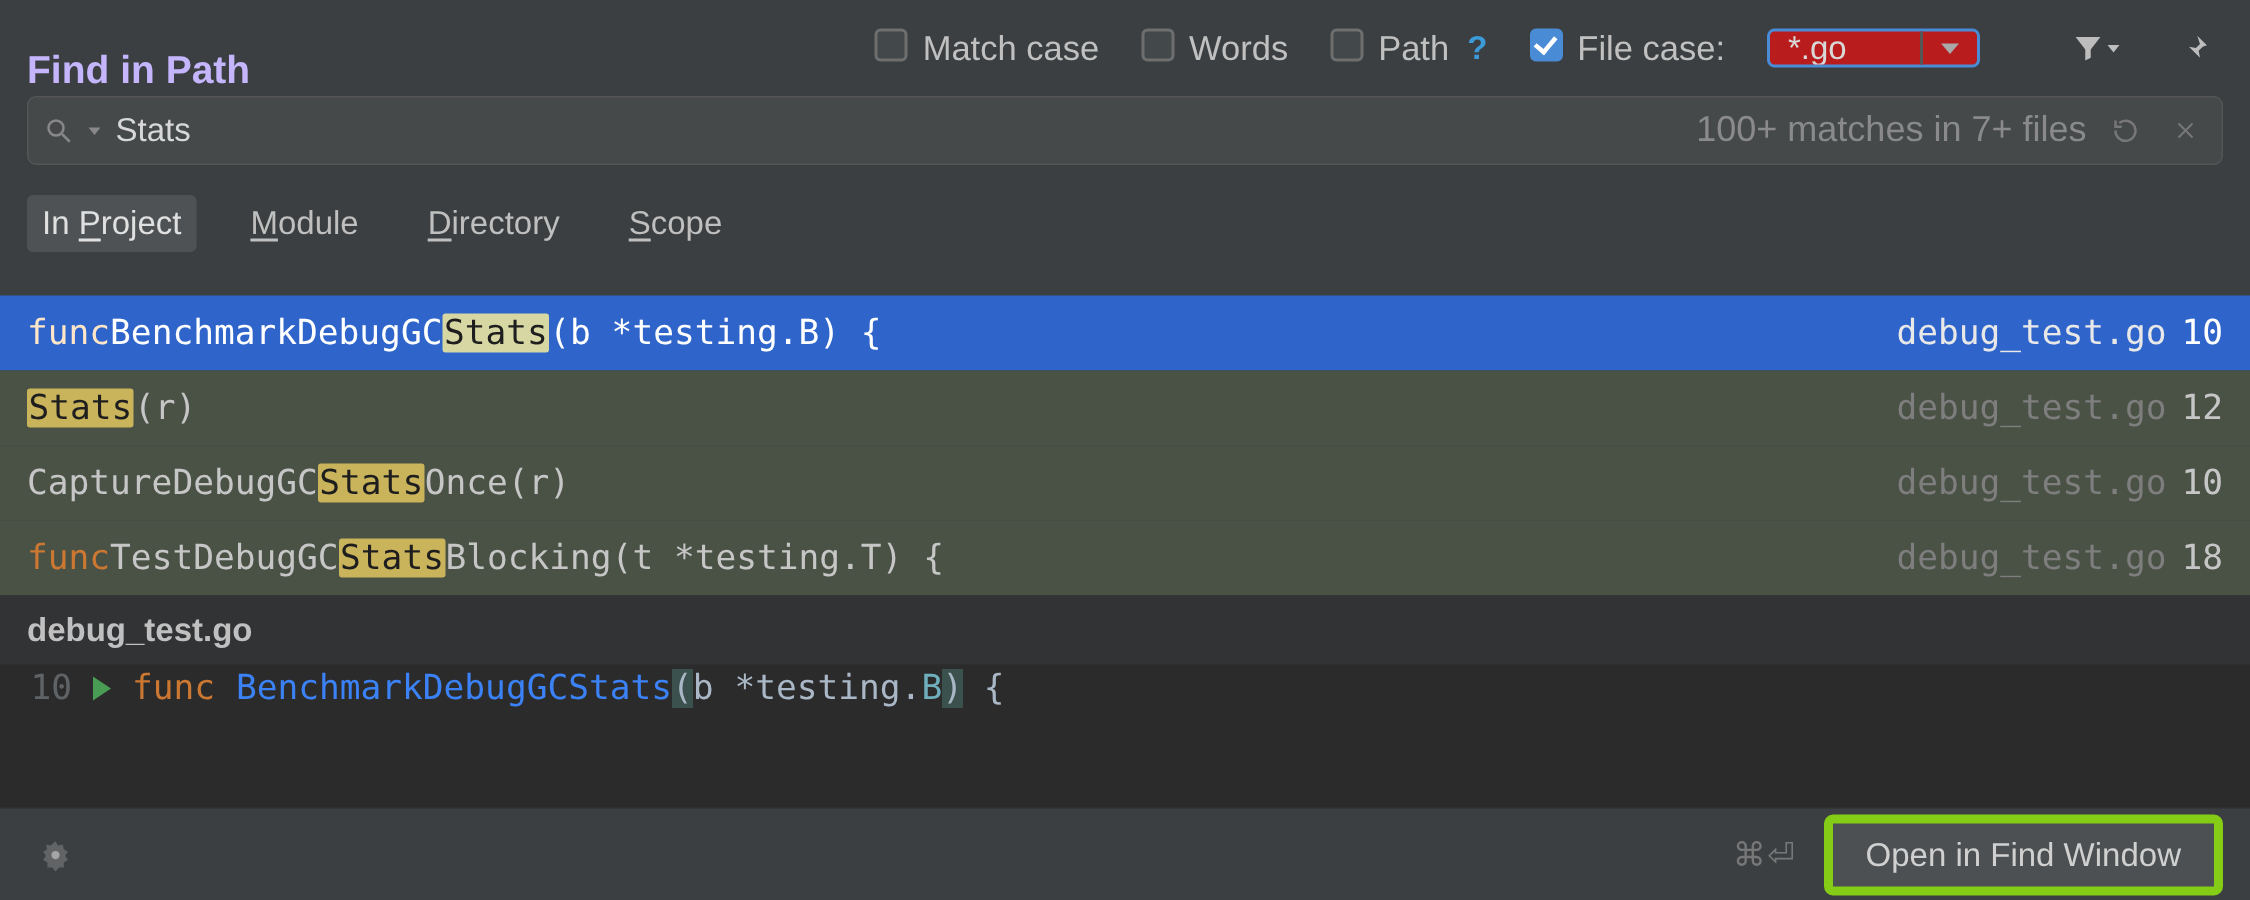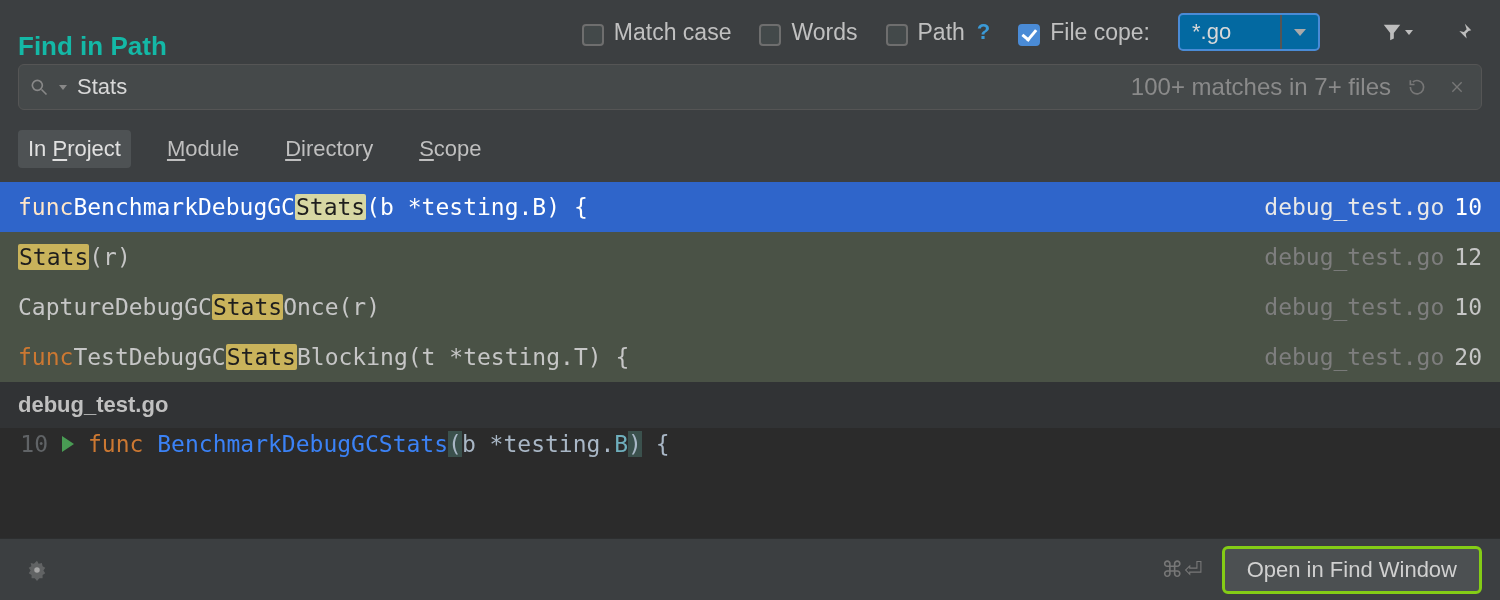--- a/index.html
+++ b/index.html
@@ -17,27 +17,27 @@
   .topbar {
     display: flex;
     align-items: center;
     height: 64px;
     padding: 0 18px;
     gap: 28px;
   }
   .title {
     font-size: 26px;
     font-weight: 700;
-    color: #14b8a6;
+    color: #c4b5fd;
     margin-right: auto;
     margin-top: 28px;
   }
   .check {
     display: flex;
-    align-items: flex-end;
+    align-items: flex-start;
     gap: 10px;
     color: #c0c0c0;
     font-size: 23px;
     cursor: pointer;
   }
   .box {
     width: 22px; height: 22px;
     border: 2px solid #6e6e6e;
     border-radius: 4px;
     background: #43494a;
@@ -47,21 +47,21 @@
   .box.checked::after {
     content: ""; width: 6px; height: 11px;
     border: solid #fff; border-width: 0 3px 3px 0;
     transform: rotate(40deg) translate(-1px,-1px);
   }
   .help { color: #3b9ad7; font-weight: 700; margin-left: -16px; }
 
   .mask-input-wrap {
     display: flex; align-items: stretch;
     border: 2px solid #4a8bd6; border-radius: 5px;
-    height: 38px; background: #0369a1; justify-content: flex-end;
+    height: 26px; background: #b91c1c; justify-content: flex-end;
   }
   .mask-input {
     background: transparent; border: 0; outline: 0;
     color: #d8d8d8; font-size: 22px; padding: 0 12px; width: 100px;
   }
   .mask-dd {
     width: 38px; border-left: 2px solid #555;
     display:flex;align-items:center;justify-content:center;
     cursor:pointer;
   }
@@ -87,21 +87,21 @@
   .search-input {
     flex: 1; background: transparent; border: 0; outline: 0;
     color: #d8d8d8; font-size: 22px;
   }
   .status-text { color: #8a8a8a; font-size: 24px; white-space: nowrap; }
   .mini-icon { color:#777; cursor:pointer; padding:0 6px; }
 
   
   .scope-row {
     display: flex; align-items: center; gap: 26px;
-    padding: 10px 18px 14px 18px;
+    padding: 10px 18px 29px 18px;
     font-size: 22px;
   }
   .scope-tab { color:#bfbfbf; cursor:pointer; padding:6px 10px; border-radius:4px; }
   .scope-tab.active { background:#4e5254; color:#e0e0e0; }
   .mn { text-decoration: underline; text-underline-offset: 3px; }
 
   
   .results { flex: 0 0 auto; }
   .result-row {
     display:flex; align-items:center; justify-content:space-between;
@@ -150,21 +150,21 @@
 
   
   .bottombar {
     height: 62px; background:#3c3f41;
     border-top:1px solid #2d2f30;
     display:flex; align-items:center; padding:0 18px; gap:18px;
   }
   .spacer { flex:1; }
   .open-btn {
     background:#4c5052; color:#d0d0d0;
-    border:3px solid #84cc16; border-radius:6px;
+    border:6px solid #84cc16; border-radius:6px;
     padding:8px 22px; font-size:22px; cursor:pointer;
   }
   .kbd-hint { color:#777; font-size:22px; letter-spacing:1px; }
 
   svg { display:block; }
 </style>
 </head>
 <body>
 
 <div class="topbar">
@@ -181,21 +181,21 @@
   </label>
 
   <label class="check">
     <span class="box"></span>
     <span>Path</span>
   </label>
   <span class="help">?</span>
 
   <label class="check">
     <span class="box checked"></span>
-    <span>File cope:</span>
+    <span>File case:</span>
   </label>
 
   <div class="mask-input-wrap">
     <input class="mask-input" value="*.go" style="">
     <div class="mask-dd">
       <div class="tri-down"></div>
     </div>
   </div>
 
   <div class="icon-btn" style="margin-left:30px">
@@ -285,21 +285,21 @@
     </div>
     <div class="result-row alt">
       <div class="res-left">
         <span class="kw-func">func </span>
         <span>TestDebugGC</span>
         <span class="hl">Stats</span>
         <span>Blocking(t *testing.T) {</span>
       </div>
       <div class="res-right">
         <span class="file-dim">debug_test.go</span>
-        <span class="lineno">20</span>
+        <span class="lineno">18</span>
       </div>
     </div>
   </div>
 
 <div class="preview">
   <div class="preview-crumb">debug_test.go</div>
   <div id="code">
       <div class="code-row">
         <span class="gutter">10</span>
         <span class="run-tri"></span>

